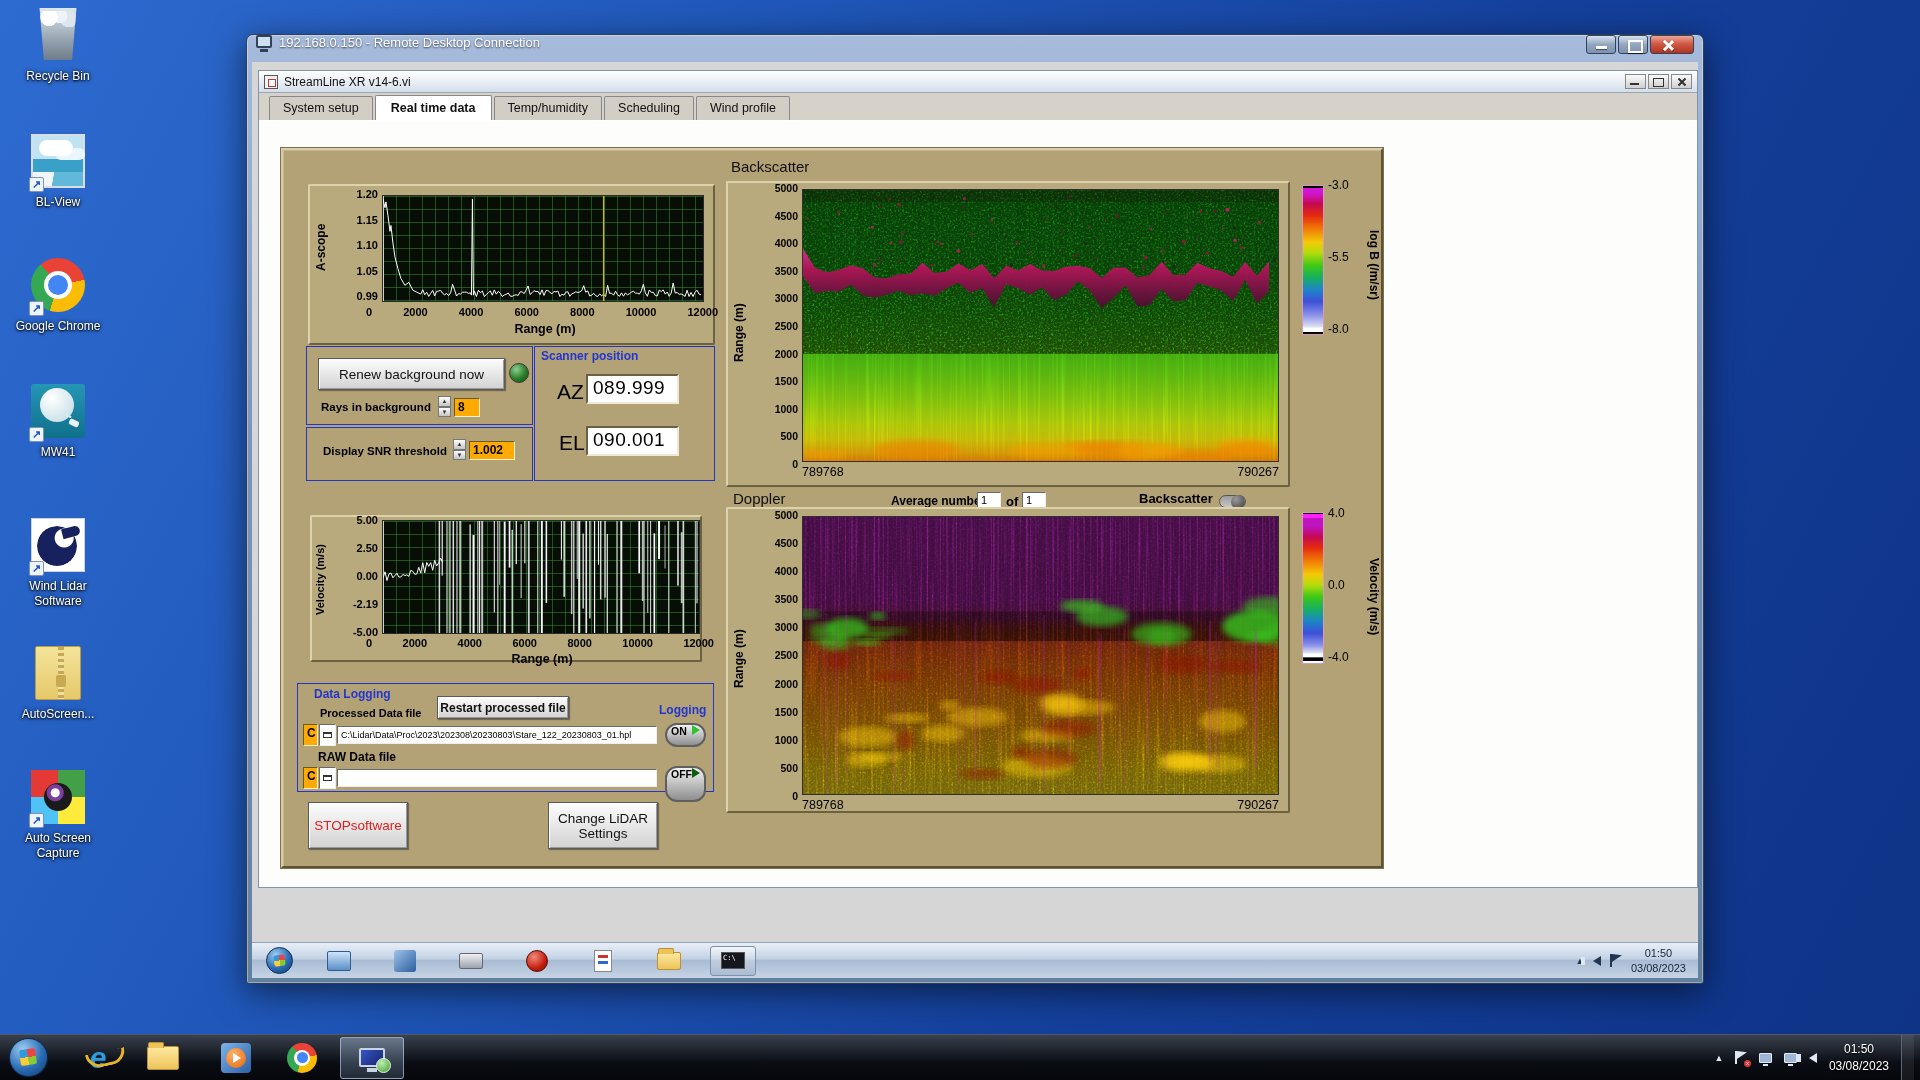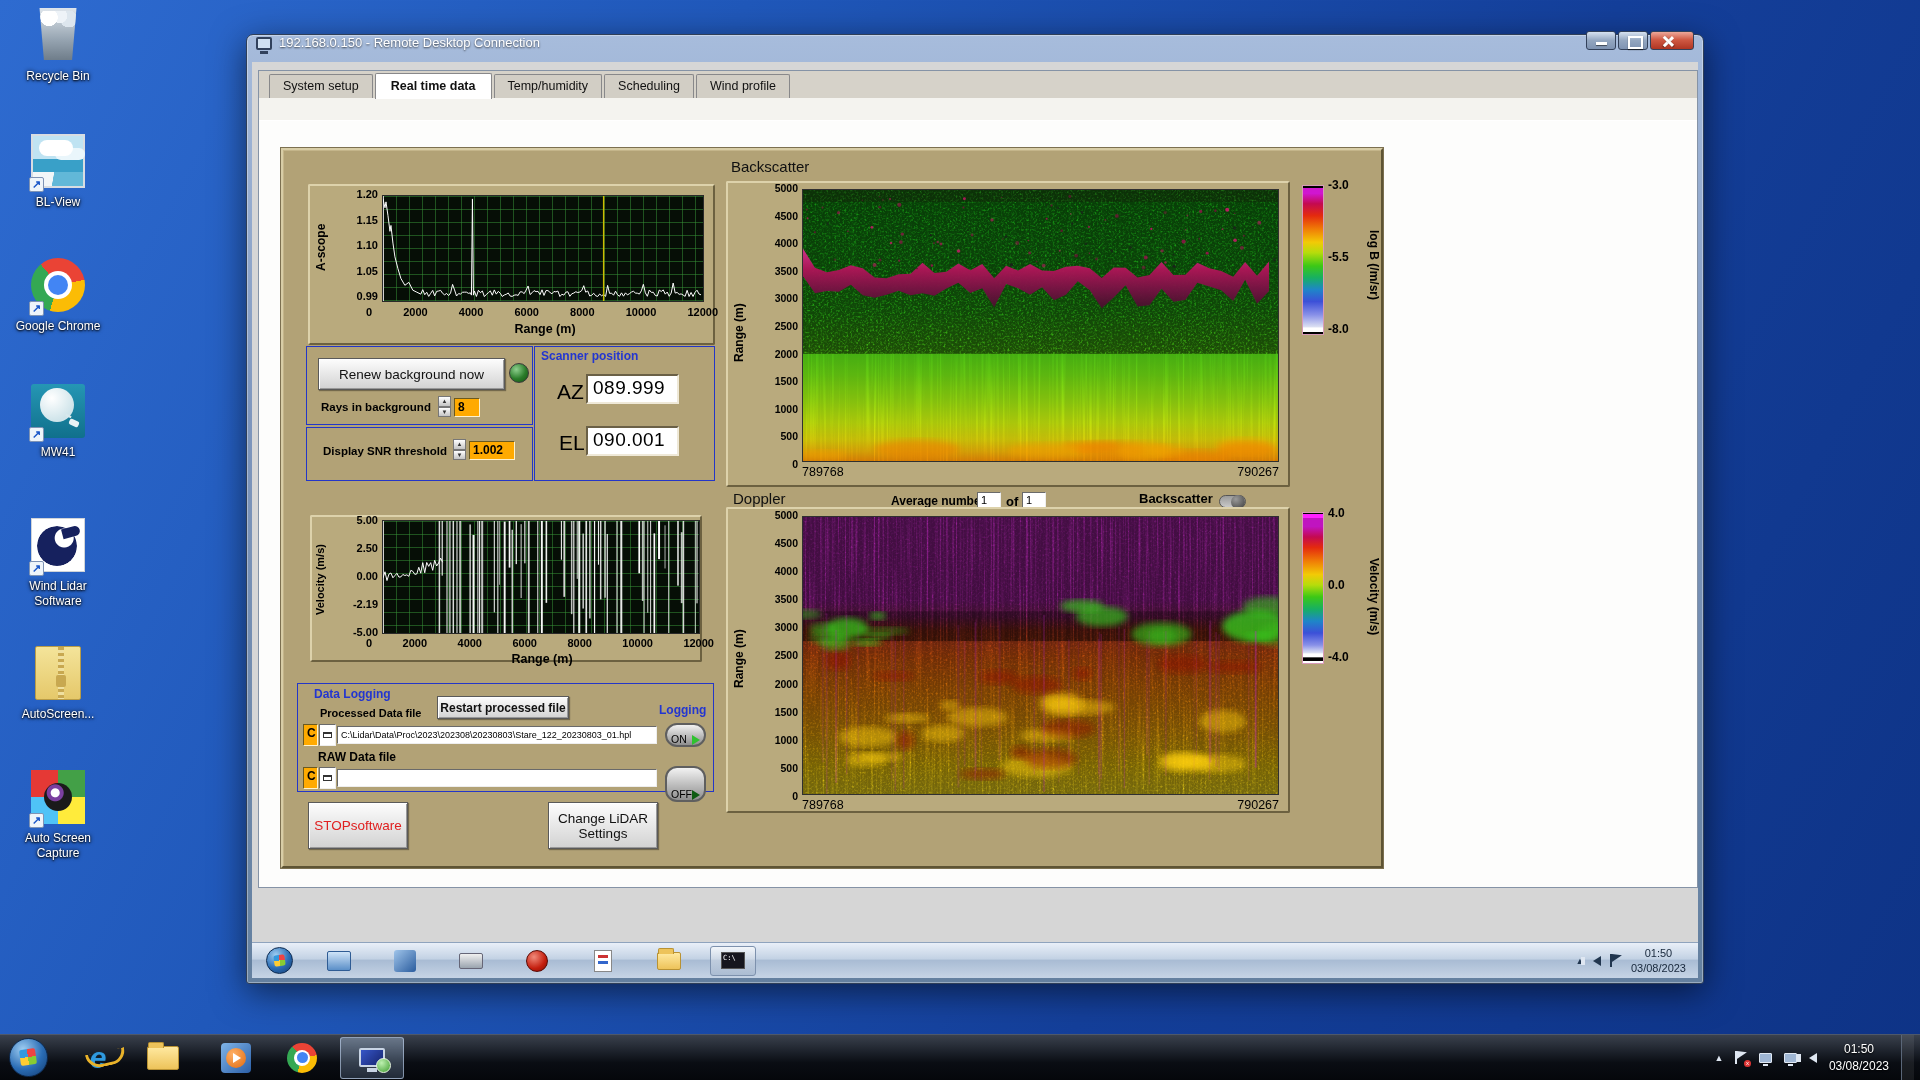--- a/index.html
+++ b/index.html
@@ -34,21 +34,21 @@
 .ic-zip{width:46px;height:54px;margin:0 auto;background:linear-gradient(#f4e49a,#e5c86a);border:1px solid #b99c46;border-radius:2px;position:relative}
 .ic-zip:before{content:"";position:absolute;left:50%;top:0;width:6px;height:100%;background:repeating-linear-gradient(#c8a850 0 3px,#efe0a0 3px 6px)}
 .ic-zip:after{content:"";position:absolute;left:46%;top:28px;width:10px;height:12px;background:#c8a850;border-radius:2px}
 .ic-asc{width:54px;height:54px;margin:0 auto;position:relative;background:
  conic-gradient(#43a047 0 25%,#ffeb3b 25% 50%,#4fc3f7 50% 75%,#e53935 75% 100%)}
 .ic-asc:before{content:"";position:absolute;left:13px;top:13px;width:28px;height:28px;border-radius:50%;background:radial-gradient(circle at 40% 35%,#fff 0 4px,#7b3fa0 5px 8px,#1a1a1a 9px)}
 
 .rdp{position:absolute;left:246px;top:34px;width:1458px;height:950px;border-radius:7px 7px 3px 3px;
  background:linear-gradient(#a7bcdc,#7e96bd 40%,#64809f);border:1px solid #2f3f58;
  box-shadow:0 8px 34px rgba(0,0,0,.55),inset 0 0 0 1px rgba(255,255,255,.35)}
-.rdp-tb{height:27px;display:flex;align-items:flex-end;padding:12px 9px;color:#fff;font-size:13px;text-shadow:0 1px 2px rgba(0,0,0,.7)}
+.rdp-tb{height:27px;display:flex;align-items:flex-start;padding:0 9px;color:#fff;font-size:13px;text-shadow:0 1px 2px rgba(0,0,0,.7)}
 .rdp-ico{width:16px;height:13px;background:#cfe0f2;border:2px solid #31415c;border-radius:2px;margin-right:7px;position:relative}
 .rdp-ico:after{content:"";position:absolute;left:2px;bottom:-6px;width:8px;height:3px;background:#31415c}
 .winbtns{margin-left:auto;display:flex}
 .winbtn{width:30px;height:19px;border-radius:3px;background:linear-gradient(#d7e2f0,#93a6c0 50%,#7e93b2);border:1px solid #33415a;margin-left:2px;position:relative}
 .winbtn.close{width:44px;background:linear-gradient(#eda89a,#d05a44 45%,#b03522)}
 .g-min:after{content:"";position:absolute;left:9px;bottom:4px;width:11px;height:3px;background:#fff;box-shadow:0 1px 1px #0008}
 .g-max:after{content:"";position:absolute;left:9px;top:4px;width:11px;height:9px;border:2px solid #fff;box-shadow:0 1px 1px #0008}
 .g-x:before,.g-x:after{content:"";position:absolute;left:16px;top:3px;width:2.5px;height:13px;background:#fff;box-shadow:0 1px 1px #0006}
 .g-x:before{transform:rotate(45deg)}.g-x:after{transform:rotate(-45deg)}
 .rdp-client{position:absolute;left:5px;right:5px;top:27px;bottom:5px;background:#d6d6d6;overflow:hidden}
@@ -91,23 +91,23 @@
  display:flex;align-items:center;justify-content:center;text-align:center;color:#111;cursor:default}
 .orangef{position:absolute;background:#ffaa00;color:#000;font-weight:bold;font-size:12px;
  border:1px solid;border-color:#6b5a20 #fff2cc #fff2cc #6b5a20;padding:1px 3px}
 .numf{position:absolute;background:#fff;color:#000;font-size:19px;letter-spacing:.5px;
  border:2px solid;border-color:#6a6046 #efe9d8 #efe9d8 #6a6046;padding:1px 5px}
 .spin{position:absolute;width:13px;height:21px;display:flex;flex-direction:column}
 .spin i{flex:1;background:linear-gradient(#fff,#c4c4c4);border:1px solid #777;font-style:normal;font-size:6px;line-height:8px;text-align:center;color:#333}
 .led{position:absolute;width:20px;height:20px;border-radius:50%;border:1px solid #3a3a3a;
  background:radial-gradient(circle at 35% 30%,#8ed08e,#2a7c2a 55%,#14500f)}
 .cbar{position:absolute;width:22px;border:1px solid #d89ab8}
-.cbtk{position:absolute;display:flex;flex-direction:column;justify-content:space-between;font-size:12px;font-weight:bold;color:#000}
+.cbtk{position:absolute;display:flex;flex-direction:column;justify-content:space-between;font-size:12px;font-weight:normal;color:#000}
 .pill{position:absolute;border-radius:12px;background:linear-gradient(#f2f2f2,#8e8e8e);border:2px solid #5f5f5f;
- display:flex;align-items:flex-end;justify-content:space-between;padding:0 4px;font-size:10.5px;font-weight:normal;color:#000}
+ display:flex;align-items:flex-start;justify-content:space-between;padding:0 4px;font-size:10.5px;font-weight:bold;color:#000}
 .tri{width:0;height:0;border-top:5px solid transparent;border-bottom:5px solid transparent}
 .field-s{position:absolute;background:#fff;border:1px solid;border-color:#6a6a6a #eee #eee #6a6a6a;font-size:11px;padding:1px 3px;color:#000}
 .toggle{position:absolute;width:27px;height:13px;border-radius:7px;background:linear-gradient(#9a9a9a,#c8c8c8);border:1px solid #555}
 .toggle:after{content:"";position:absolute;right:0;top:-1px;width:14px;height:14px;border-radius:50%;background:radial-gradient(circle at 35% 30%,#9a9a9a,#3a3a3a)}
 .cpath{position:absolute;font-size:9px;color:#000;overflow:hidden;white-space:nowrap}
 
 .itb{position:absolute;left:0;right:0;bottom:0;height:36px;display:flex;align-items:center;
  background:linear-gradient(#e9eff8,#c3d2e4 45%,#a9bcd4 50%,#c6d4e5);border-top:1px solid #8fa3bd}
 .orb{border-radius:50%;background:radial-gradient(circle at 35% 28%,#9ecdf2,#2a6cb4 55%,#123a6e);border:1px solid #0d2a50;position:relative;flex:none}
 .orb:after{content:"";position:absolute;left:28%;top:28%;width:44%;height:44%;border-radius:2px;
@@ -205,20 +205,29 @@
       <span>192.168.0.150 - Remote Desktop Connection</span>
       <span class="winbtns">
         <span class="winbtn g-min"></span>
         <span class="winbtn g-max"></span>
         <span class="winbtn close g-x"></span>
       </span>
     </div>
     <div class="rdp-client">
 
       <div class="vi">
+        <div class="vi-tb">
+          <span class="vi-ico"></span>
+          <span>StreamLine XR v14-6.vi</span>
+          <span class="winbtns">
+            <span class="vi-btn vg-min"></span>
+            <span class="vi-btn vg-max"></span>
+            <span class="vi-btn vg-x"></span>
+          </span>
+        </div>
         <div class="tabs">
           <span class="tab">System setup</span>
           <span class="tab active">Real time data</span>
           <span class="tab">Temp/humidity</span>
           <span class="tab">Scheduling</span>
           <span class="tab">Wind profile</span>
         </div>
         <div class="vi-body">
           <div class="panel">
 

